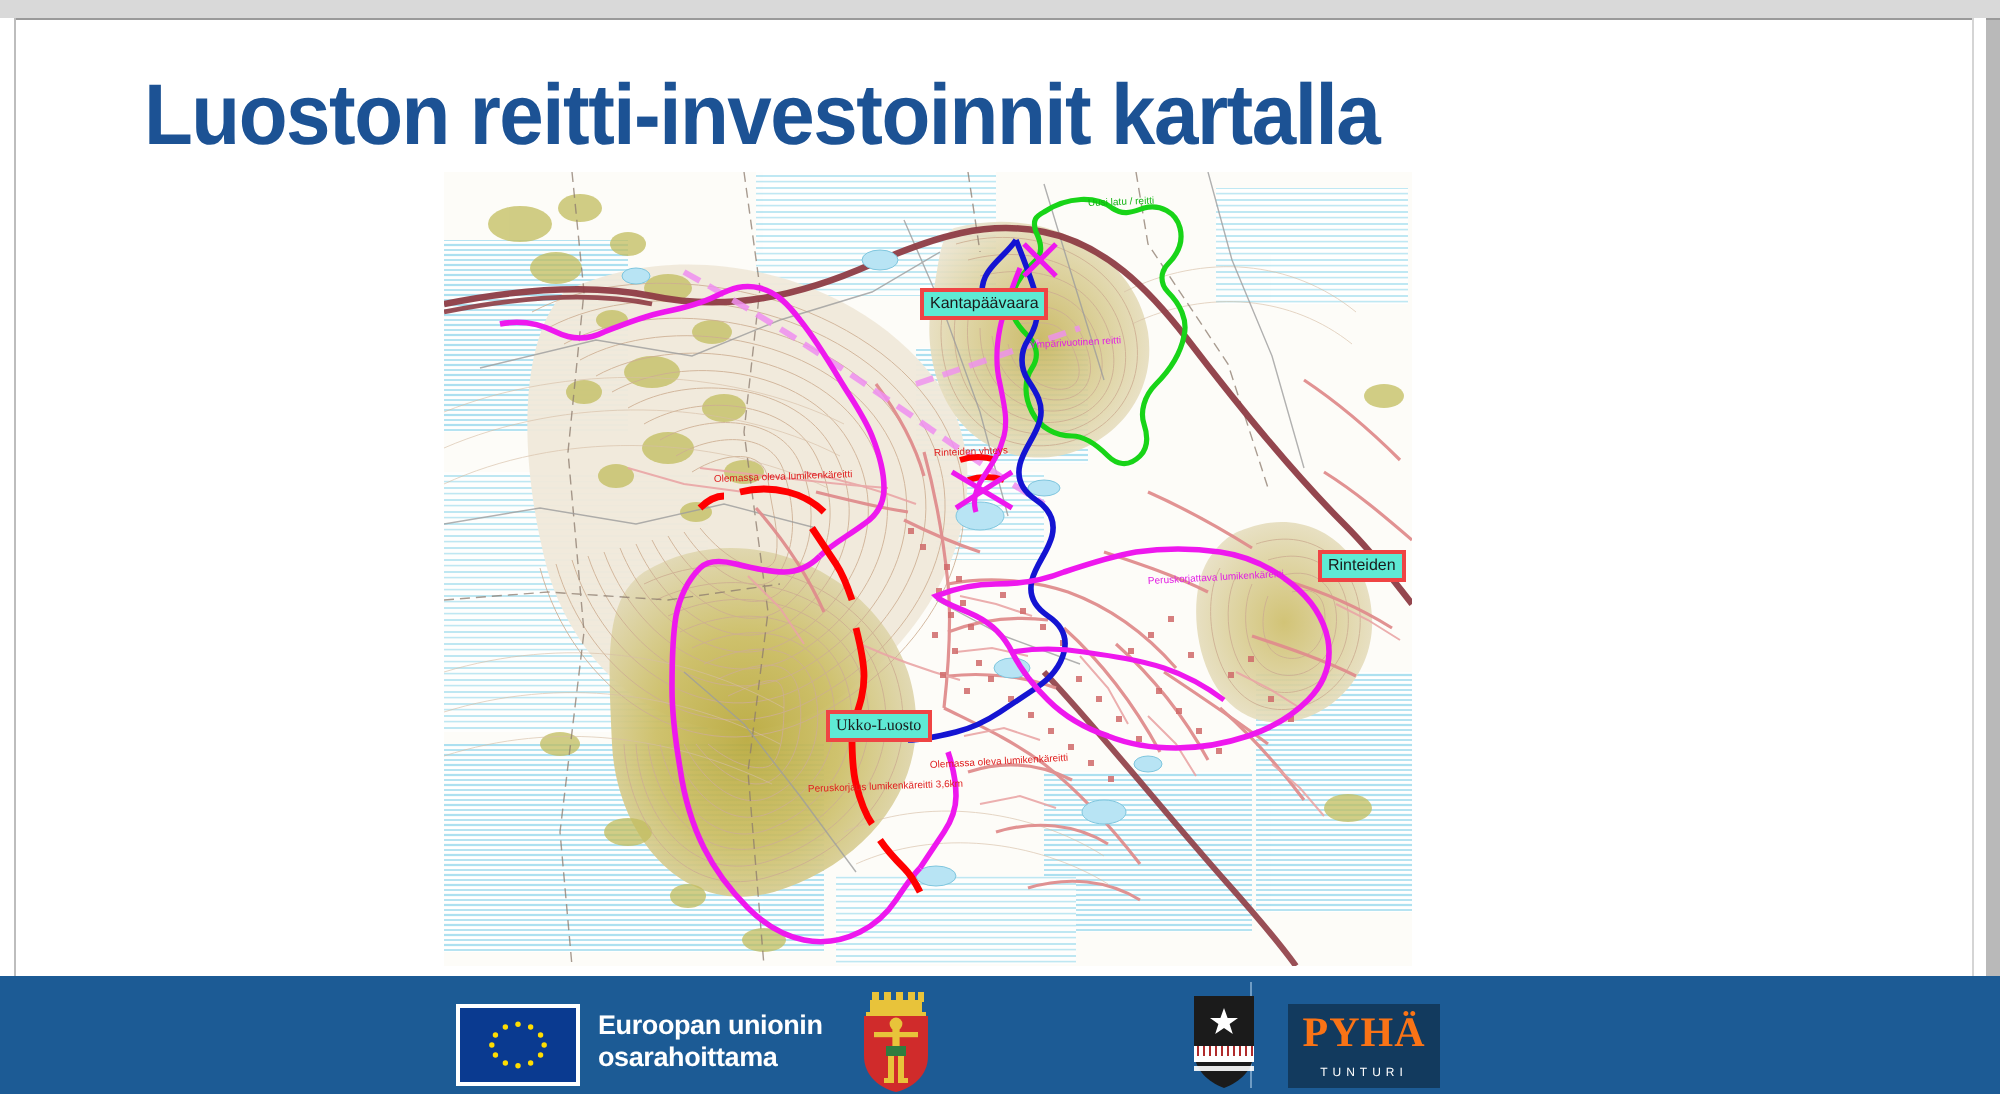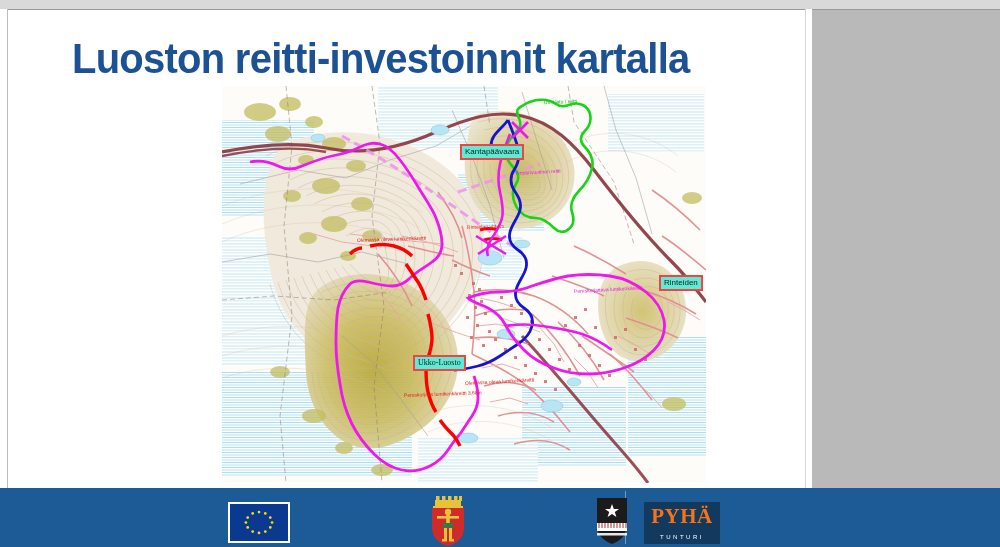--- a/index.html
+++ b/index.html
@@ -1,18 +1,18 @@
 <!DOCTYPE html>
 <html><head>
 <meta charset="utf-8">
 <style>
   html,body{margin:0;padding:0;background:#b9b9b9;}
   body{width:1000px;height:547px;overflow:hidden;font-family:"Liberation Sans",sans-serif;}
 
-  .slide{position:relative;width:812px;height:547px;background:#ffffff;box-sizing:border-box;}
+  .slide{position:relative;width:993px;height:547px;background:#ffffff;box-sizing:border-box;}
   .slide-edge-top{position:absolute;left:0;top:0;width:1000px;height:9px;background:#d9d9d9;border-bottom:1px solid #9a9a9a;}
   .slide-edge-left{position:absolute;left:0;top:9px;width:7px;height:479px;background:#ffffff;border-right:1px solid #bdbdbd;}
   .slide-edge-right{position:absolute;right:0;top:9px;width:6px;height:479px;background:#ffffff;border-left:1px solid #d5d5d5;}
 
   
   .title{
     position:absolute;left:72px;top:36px;
     font-family:"Liberation Sans",sans-serif;
     font-size:43px;line-height:1.05;font-weight:bold;
     color:#1c5294;letter-spacing:-0.8px;
@@ -407,20 +407,24 @@
         <circle cx="38" cy="30.5" r="1.5"></circle>
         <circle cx="31" cy="32" r="1.5"></circle>
         <circle cx="24" cy="30.5" r="1.5"></circle>
         <circle cx="18.5" cy="26" r="1.5"></circle>
         <circle cx="16.5" cy="20.5" r="1.5"></circle>
         <circle cx="18.5" cy="15" r="1.5"></circle>
         <circle cx="24" cy="10.5" r="1.5"></circle>
       </g>
     </svg>
   </div>
+  <div class="eu-text">
+    <div>Euroopan unionin</div>
+    <div>osarahoittama</div>
+  </div>
 
   <svg class="arms-lappi" viewBox="0 0 36 50">
     <path d="M2,12 L34,12 L34,32 C34,42 26,48 18,50 C10,48 2,42 2,32 Z" fill="#d02b2b"></path>
     <g fill="#e8c33a">
       <rect x="5" y="4" width="26" height="6"></rect>
       <rect x="6" y="0" width="3.5" height="5"></rect>
         <rect x="12" y="0" width="3.5" height="5"></rect>
       <rect x="18" y="0" width="3.5" height="5"></rect>
         <rect x="24" y="0" width="3.5" height="5"></rect>
       <rect x="29" y="0" width="3" height="5"></rect>

